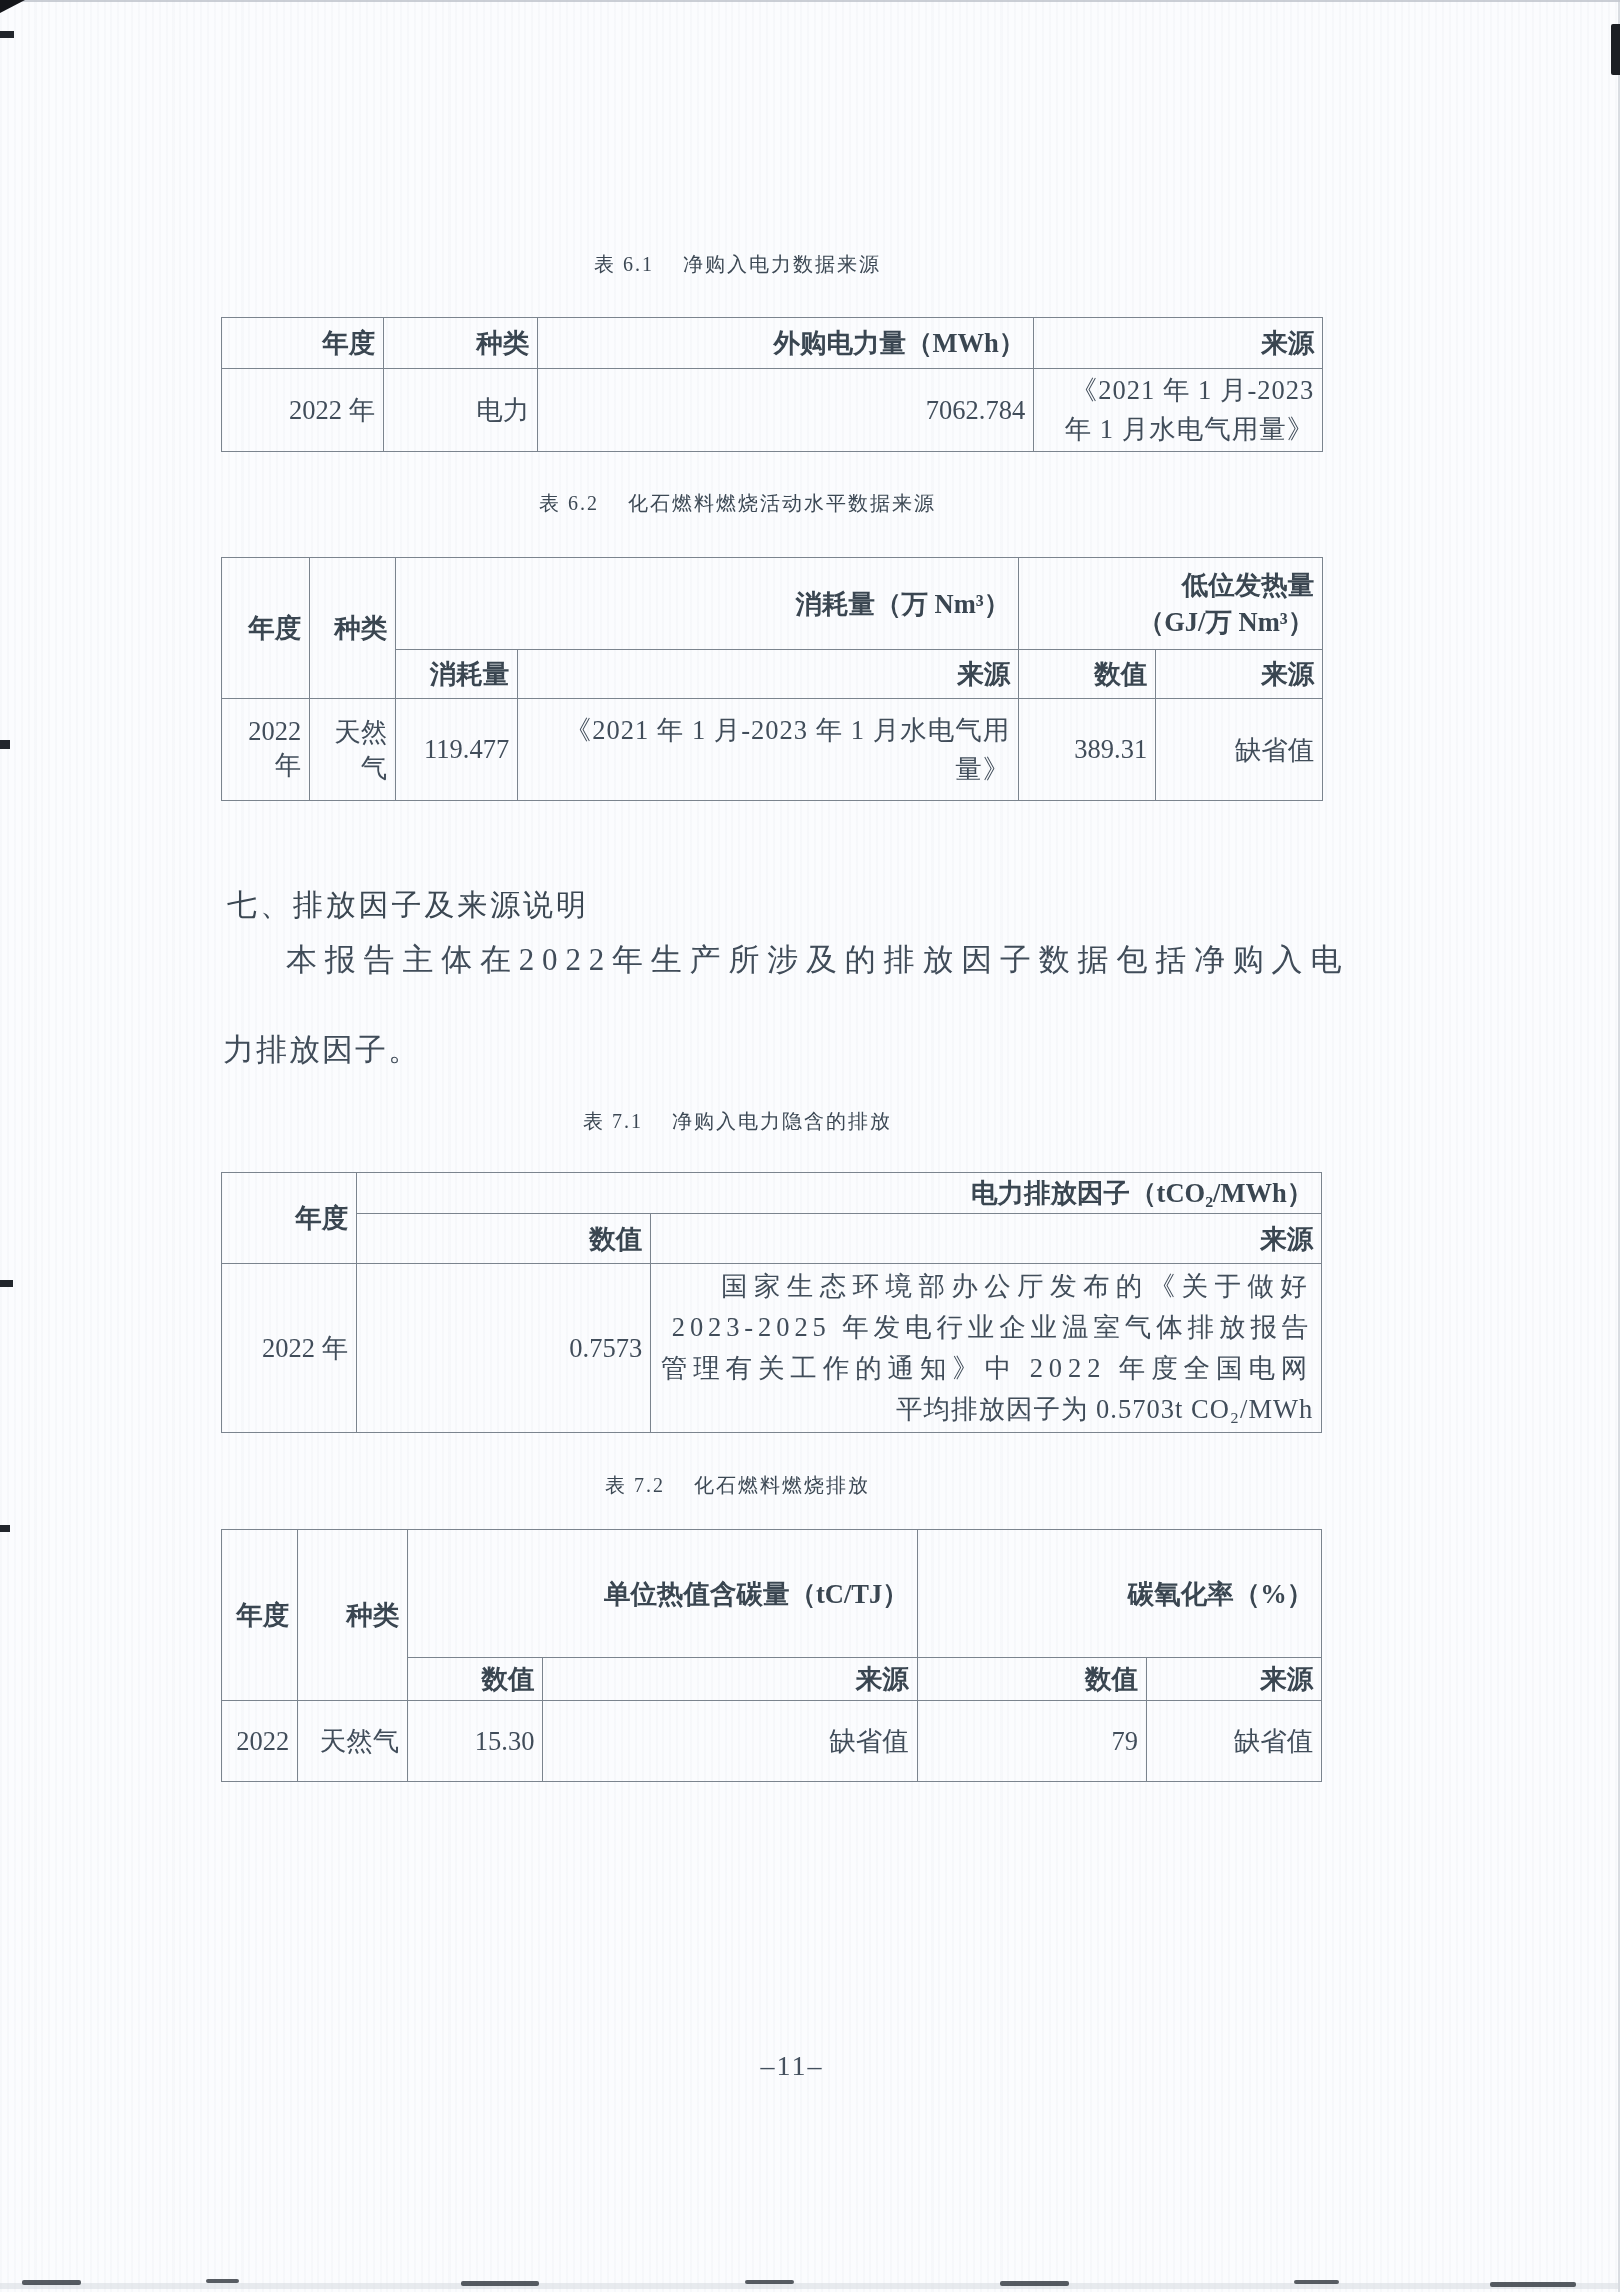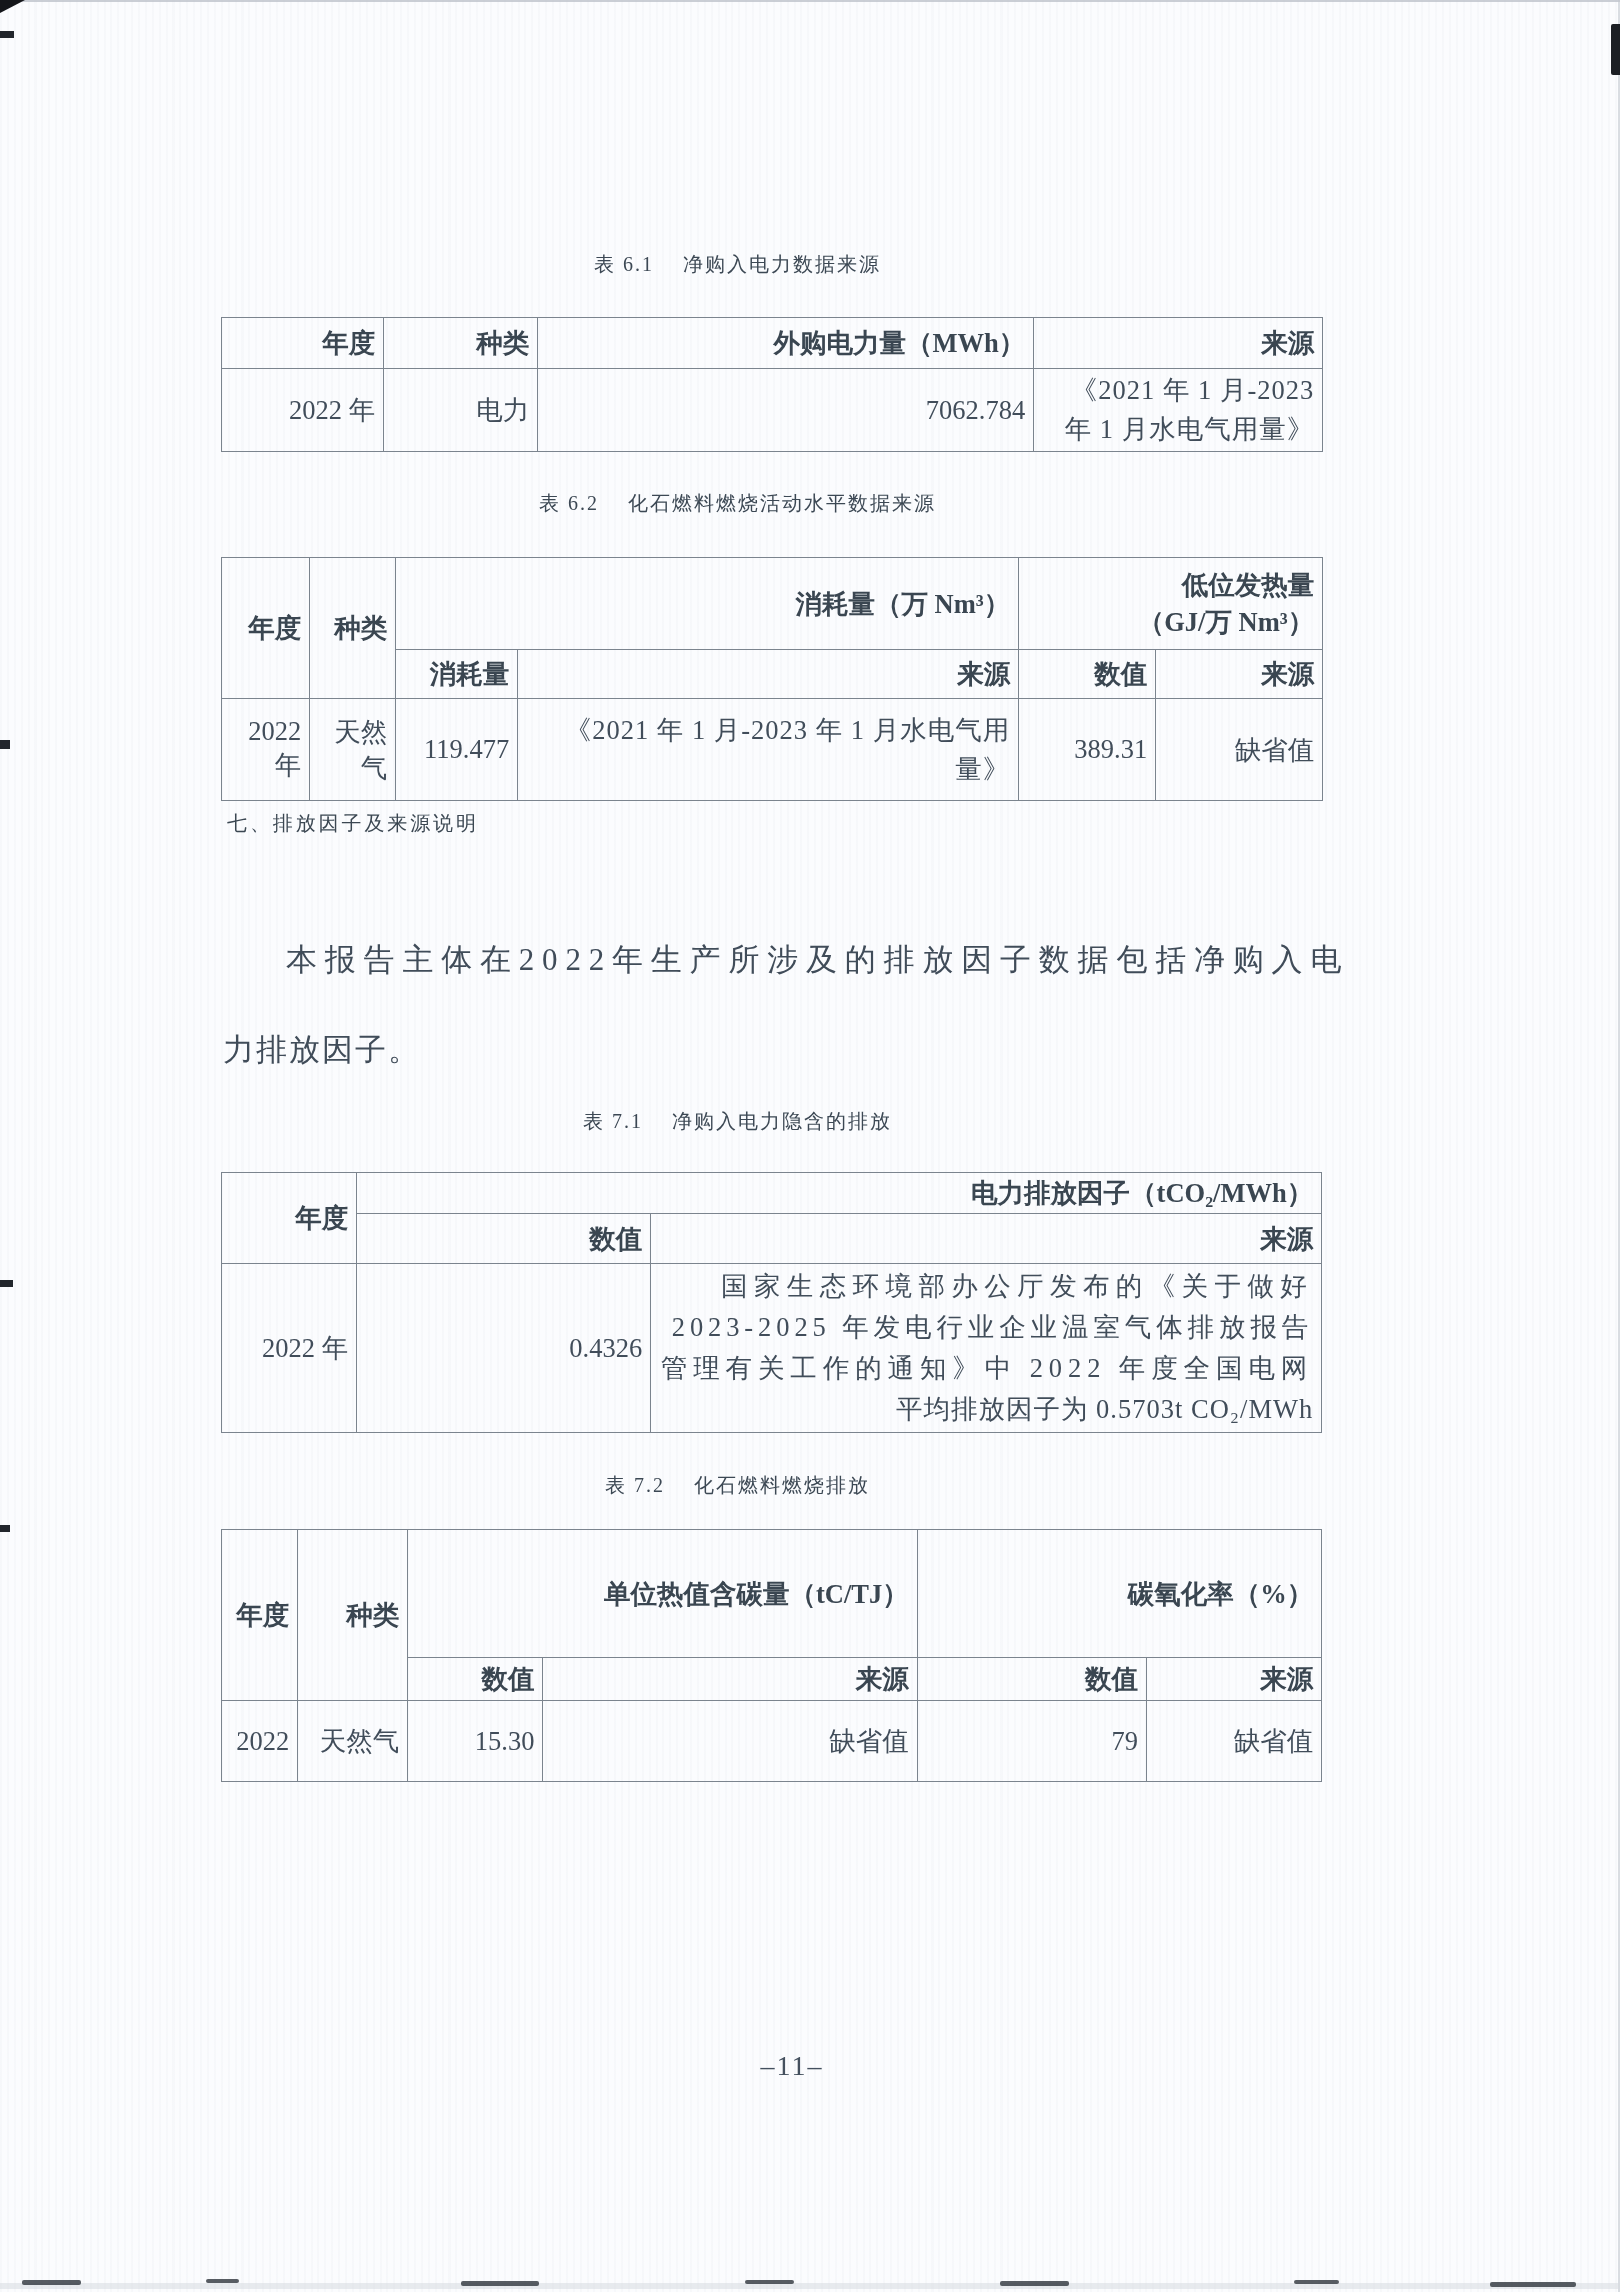--- a/index.html
+++ b/index.html
@@ -35,22 +35,22 @@
   .dash.d7 { left:1490px; bottom:5.9px;  width:86px; height:4.9px; }
   
   .tbl-title {
     position:absolute; left:221px; width:1101px;
     text-align:center; font-size:20px; color:#3c4854;
     transform: translateX(-34px);
     letter-spacing:2px; white-space:nowrap;
   }
   .tbl-title .t-name { margin-left:29px; }
   .sec-heading {
-    position:absolute; left:227px; top:810px;
-    font-size:20px; color:#3b4752; letter-spacing:2.9px; white-space:nowrap;
+    position:absolute; left:227px; top:885px;
+    font-size:30px; color:#3b4752; letter-spacing:2.9px; white-space:nowrap;
   }
   .p-line { position:absolute; font-size:31px; color:#404c59; white-space:nowrap; }
   .p-line.l1 { left:286px; top:939px;  letter-spacing:7.8px; }
   .p-line.l2 { left:223px; top:1029px; letter-spacing:2px; }
   .page-num {
     position:absolute; left:221px; top:2050px; width:1142px;
     text-align:center; font-size:28px; color:#44505e; letter-spacing:2px;
   }
   
   table.doc {
@@ -180,21 +180,21 @@
         <tr style="height:40px">
       <td class="hdr" rowspan="2">年度</td>
       <td class="hdr" colspan="2">电力排放因子（tCO₂/MWh）</td>
     </tr>
     <tr style="height:50px">
       <td class="hdr">数值</td>
       <td class="hdr">来源</td>
     </tr>
     <tr style="height:167px">
       <td>2022 年</td>
-      <td>0.4326</td>
+      <td>0.7573</td>
       <td class="src-cell">
         <div class="src-line ls1">国家生态环境部办公厅发布的《关于做好</div>
         <div class="src-line ls2">2023-2025 年发电行业企业温室气体排放报告</div>
         <div class="src-line ls3">管理有关工作的通知》中 2022 年度全国电网</div>
         <div class="src-line ls4">平均排放因子为 0.5703t CO₂/MWh</div>
       </td>
     </tr>
   </tbody>
     </table>
 

